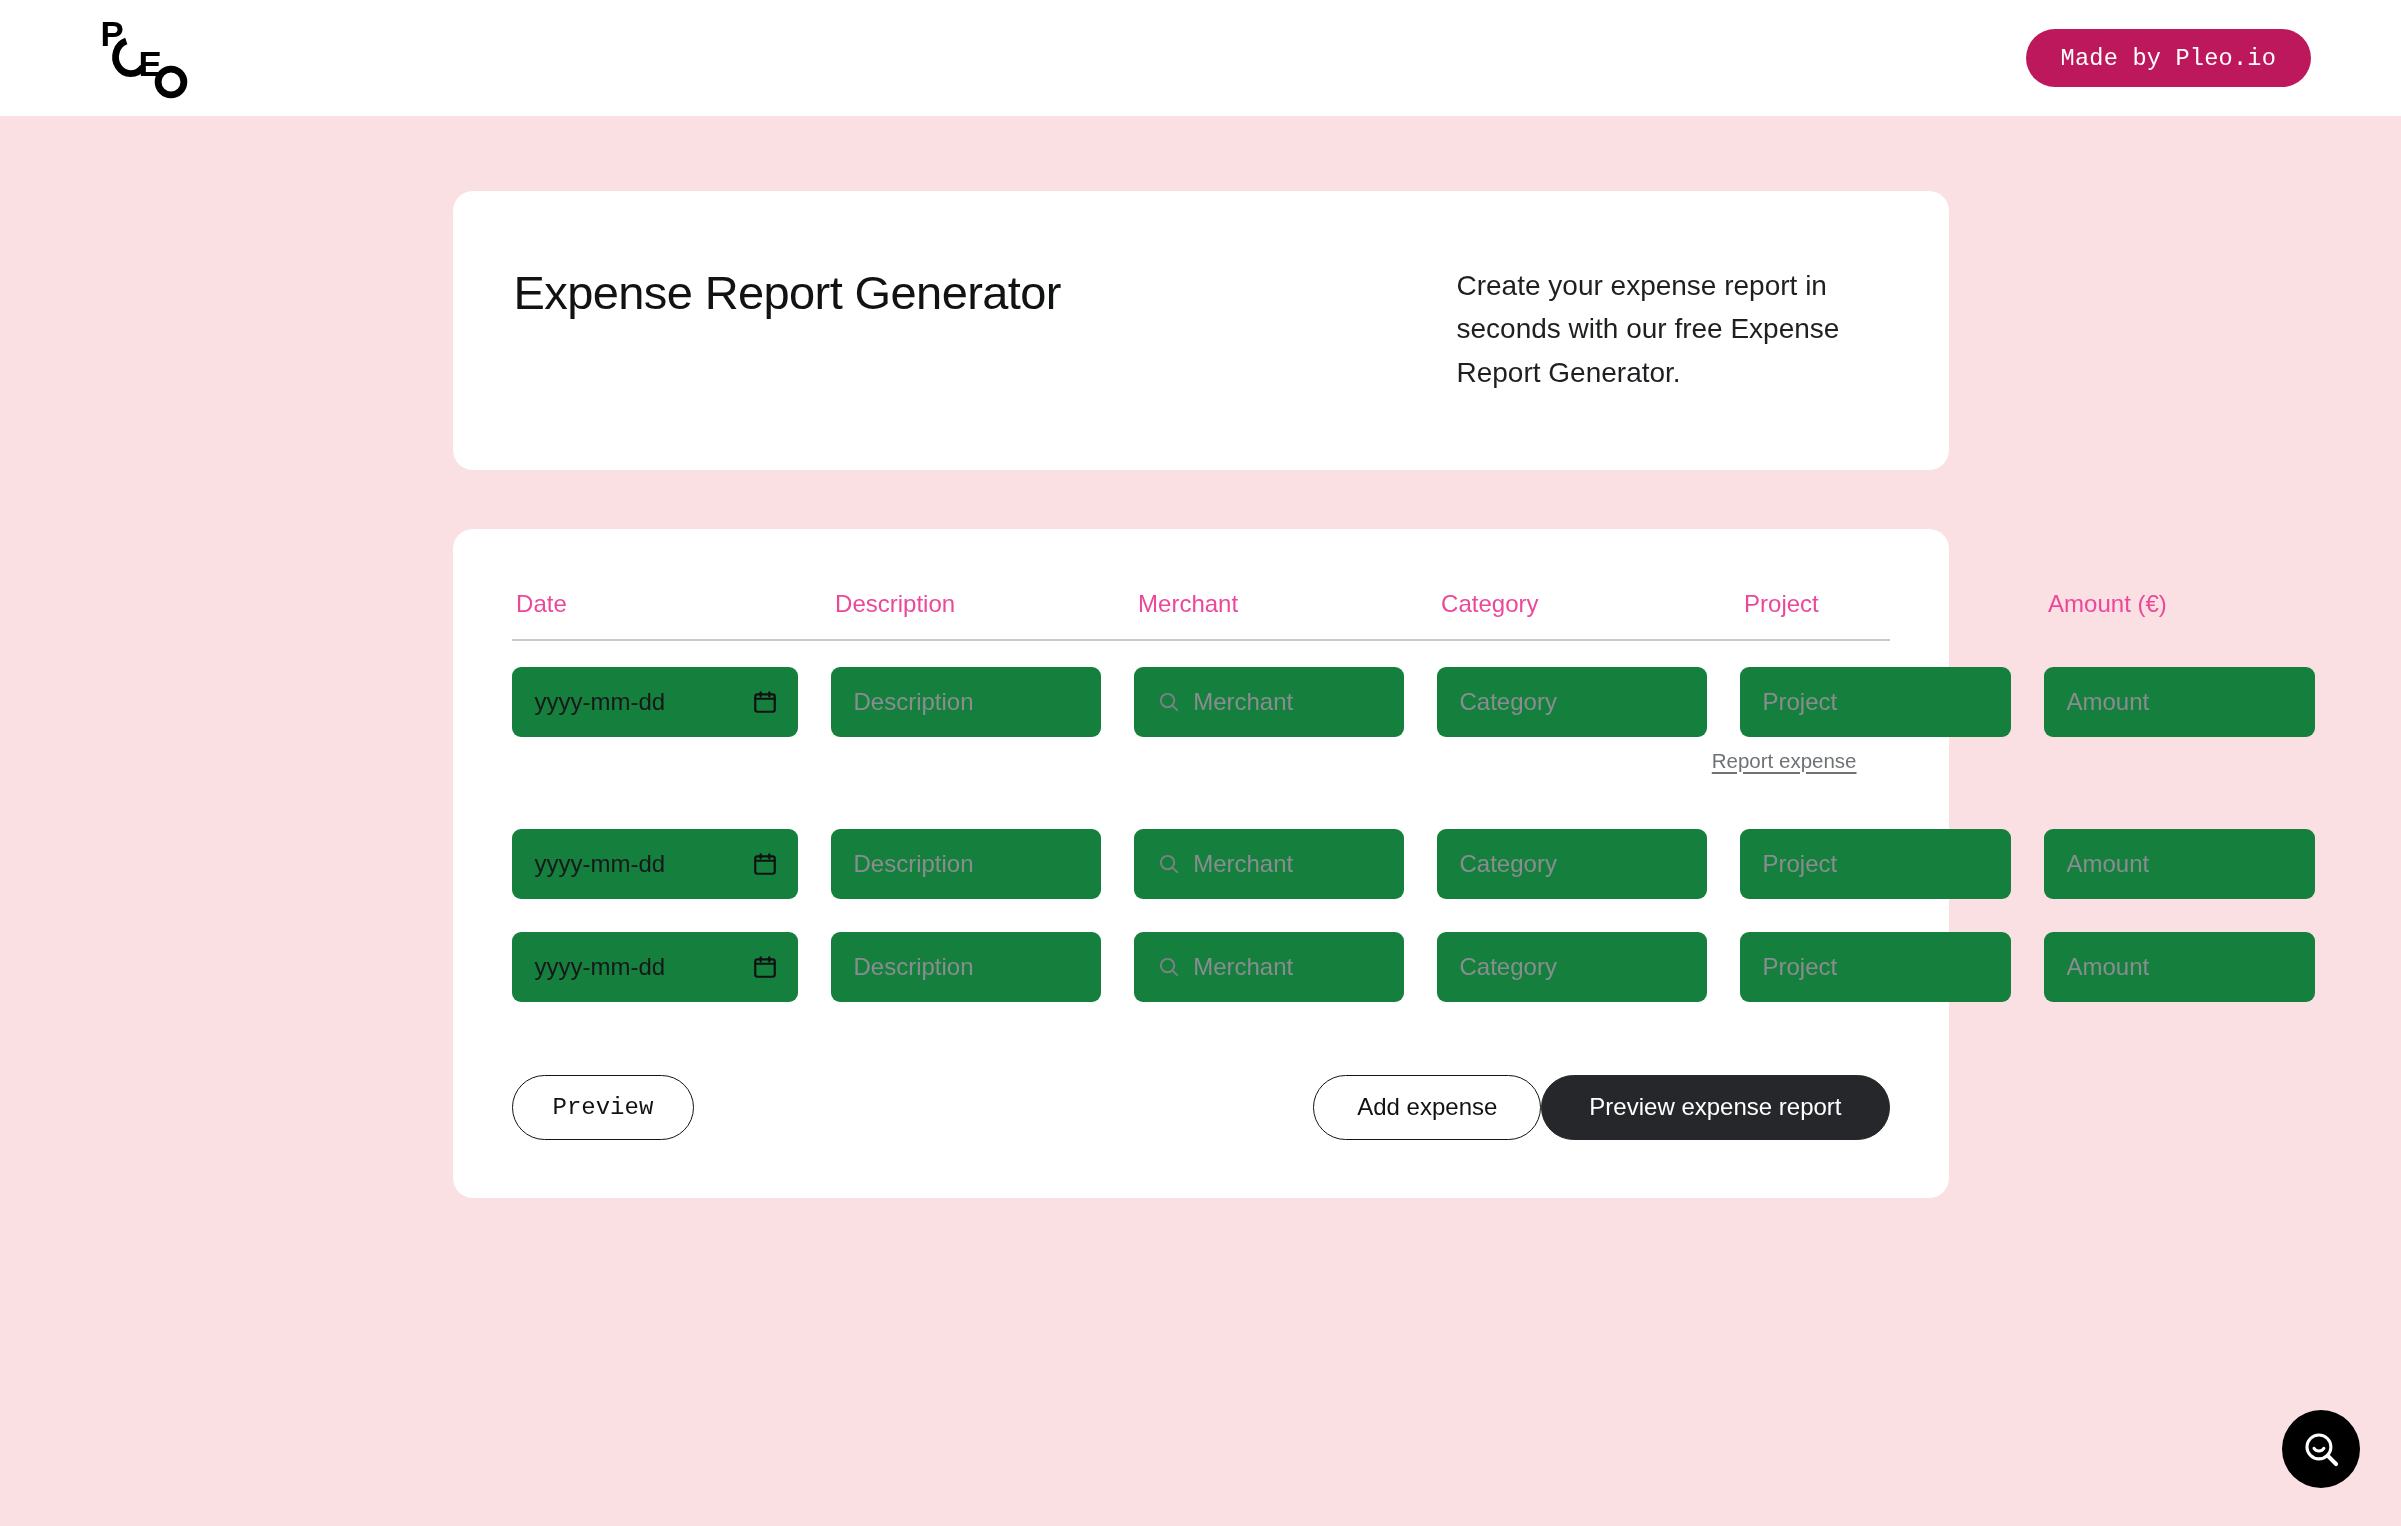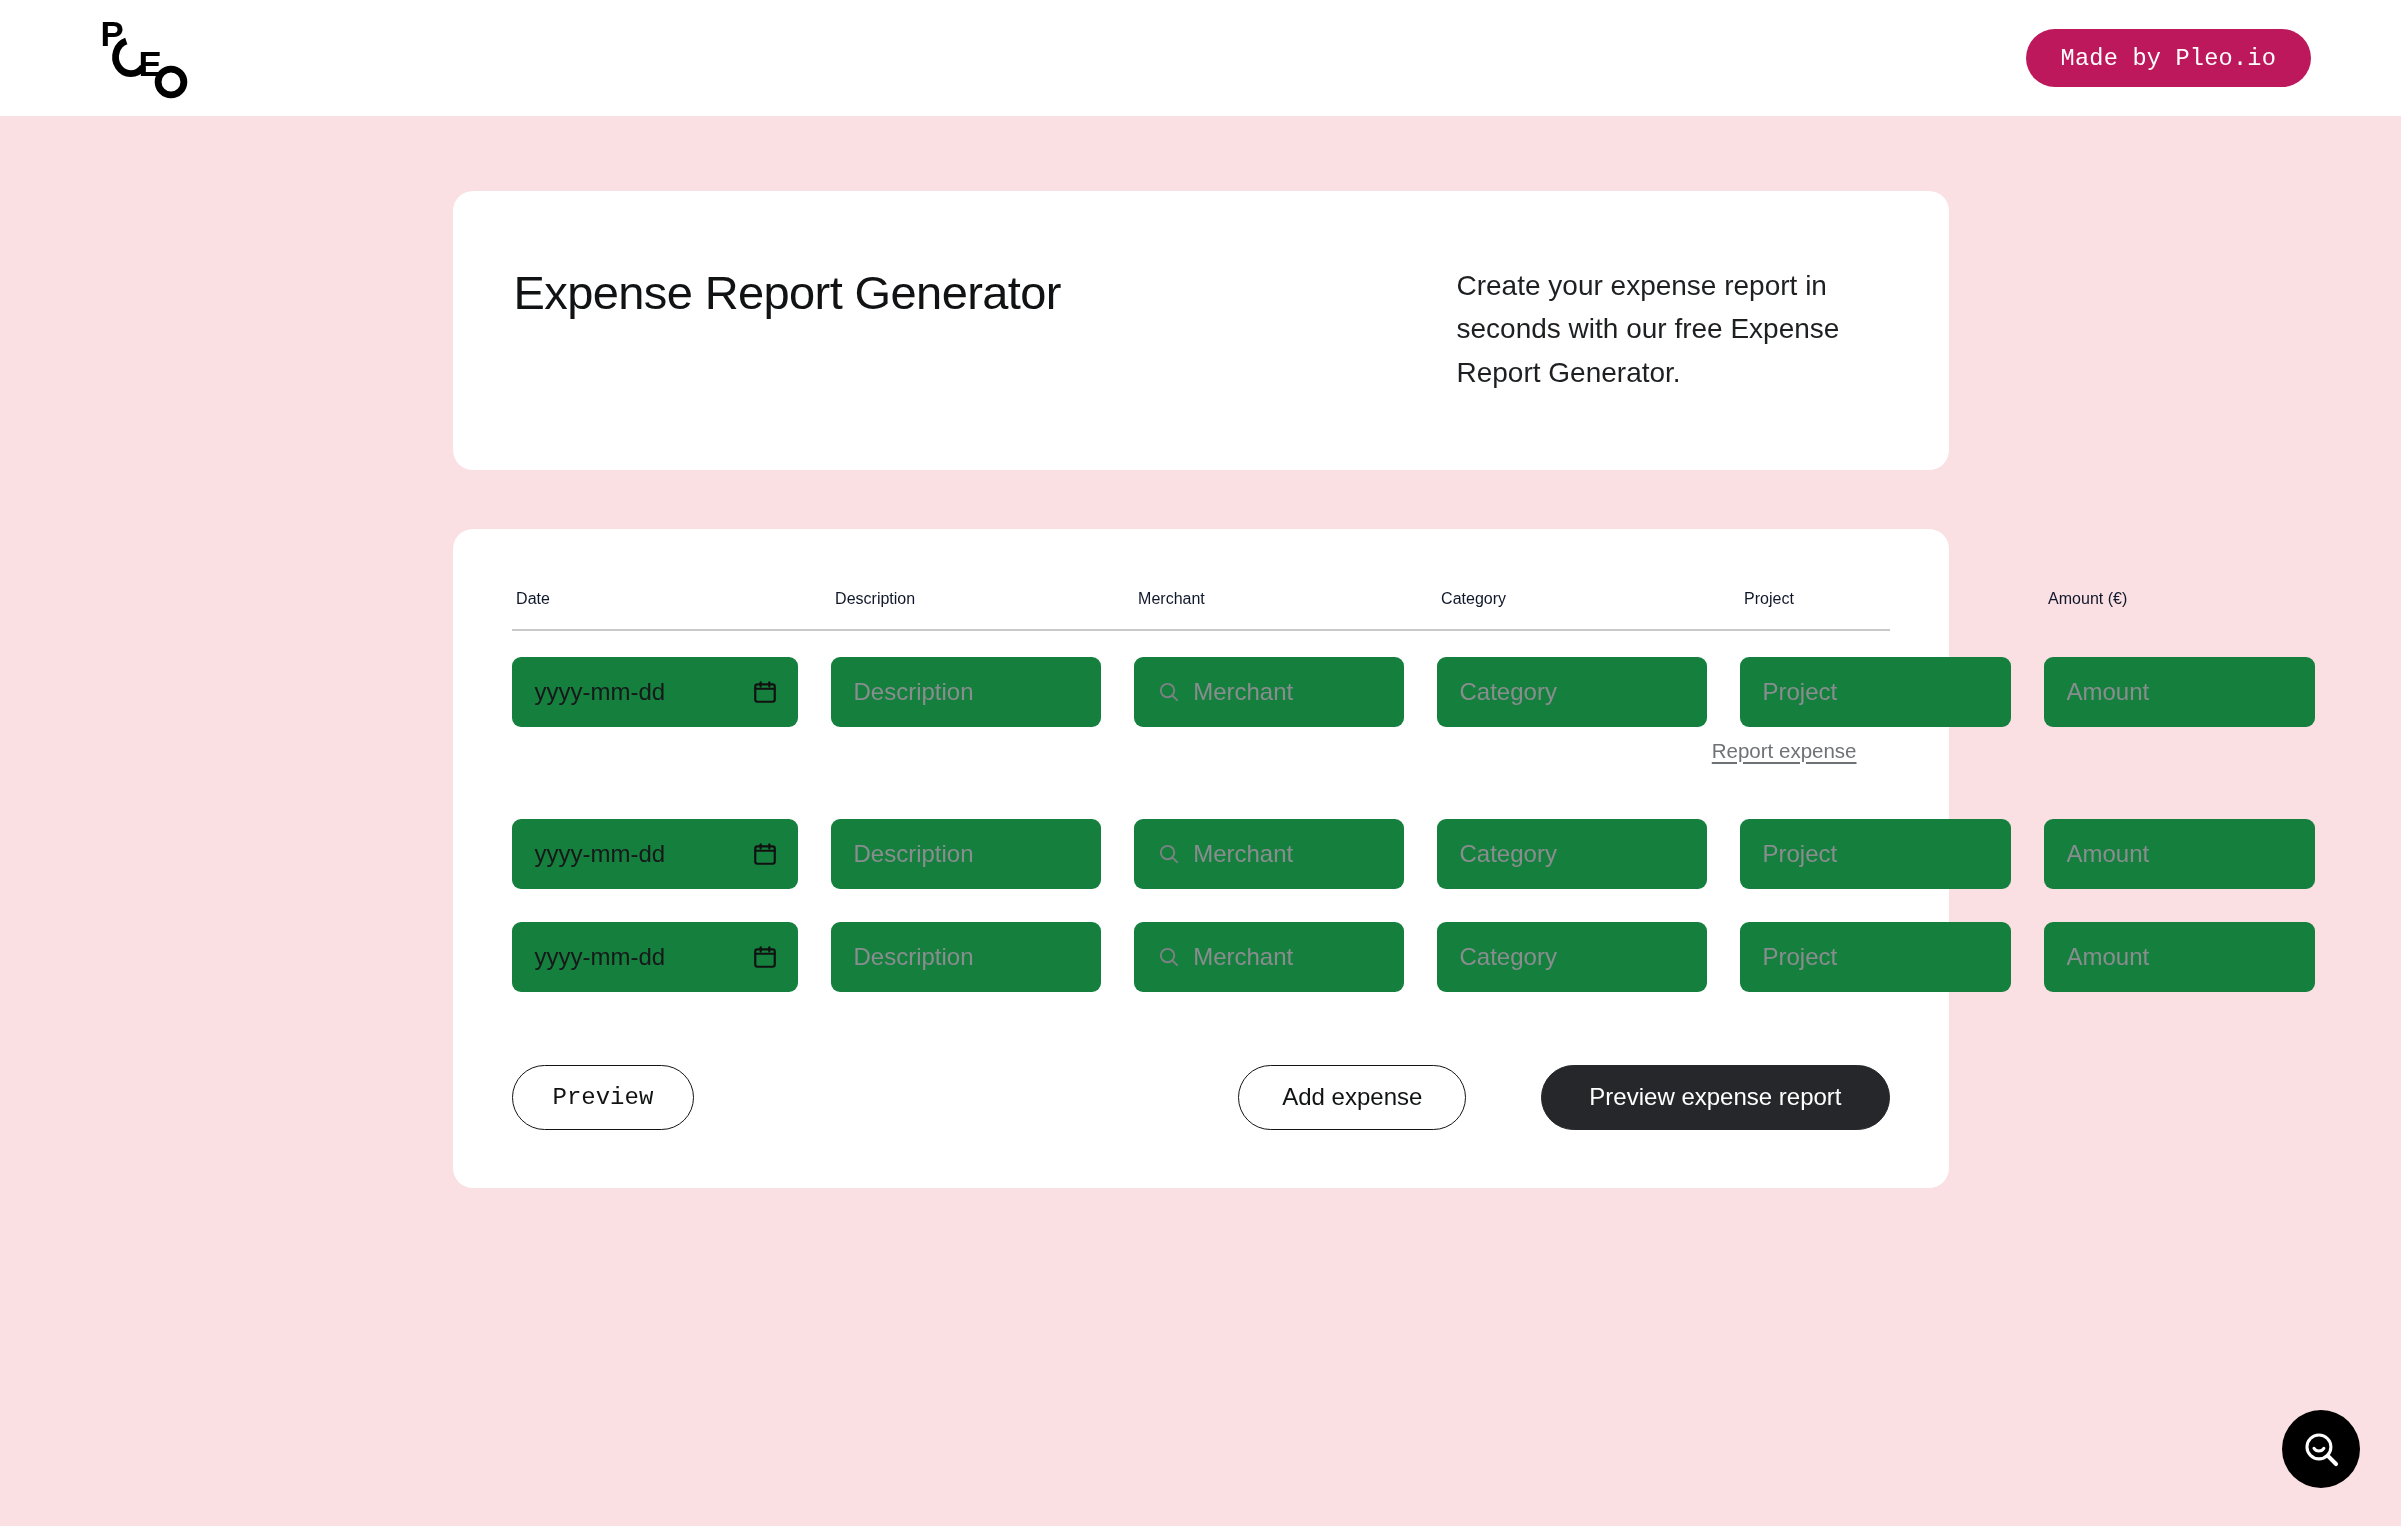--- a/index.html
+++ b/index.html
@@ -101,22 +101,22 @@
   }
 
   
   .grid {
     display: grid;
     grid-template-columns: 319px 303px 303px 303px 304px 304px;
     gap: 0;
   }
 
   .col-head {
-    font-size: 16px;
-    color: #0f172a;
+    font-size: 24px;
+    color: #ec4899;
     padding: 18px 0 21px 4.6px;
     font-weight: 400;
   }
 
   .head-divider {
     height: 1.5px;
     background: #c9c9c9;
     margin: 0 0 26px 0;
   }
 
@@ -192,21 +192,21 @@
   .total-label { font-size: 37px; color: #111213; }
   .total-value { font-size: 40px; color: #111213; letter-spacing: -0.4px; min-width: 144px; text-align: left;}
 
   
   .btn-bar {
     display: flex;
     align-items: center;
     justify-content: space-between;
     padding-top: 73px;
   }
-  .btn-bar-right { display: flex; align-items: flex-end; gap: 75px; }
+  .btn-bar-right { display: flex; align-items: flex-end; }
 
   .btn {
     border-radius: 760px;
     height: 65px;
     font-size: 24px;
     cursor: pointer;
     display: inline-flex;
     align-items: center;
     justify-content: center;
     white-space: nowrap;

